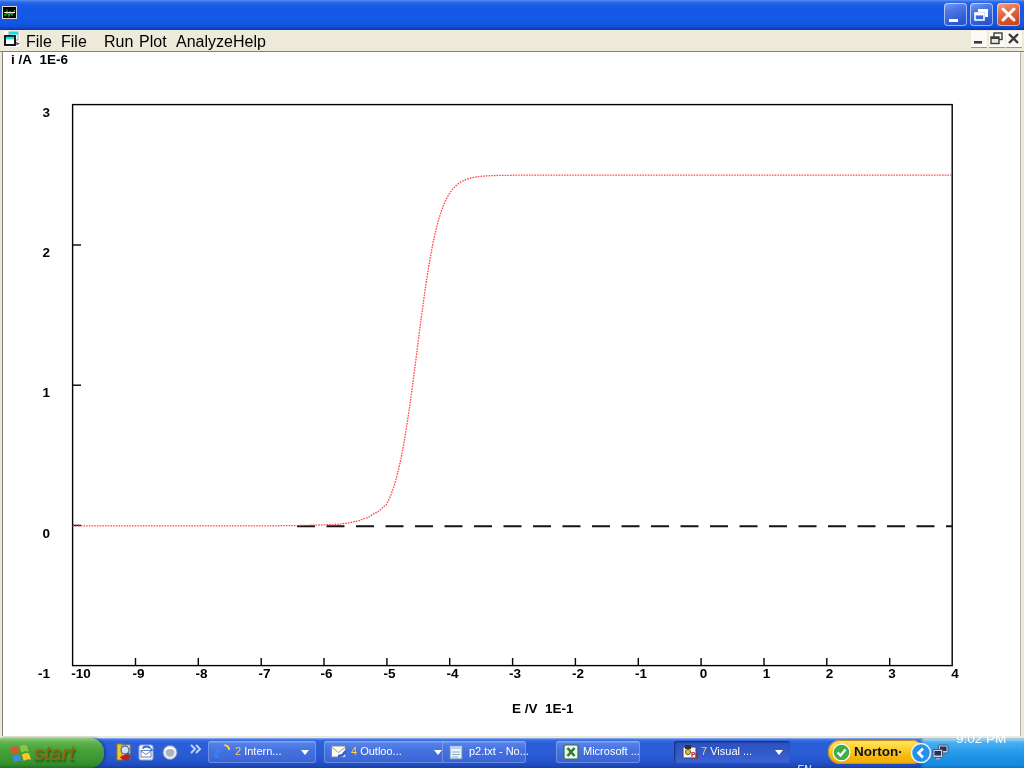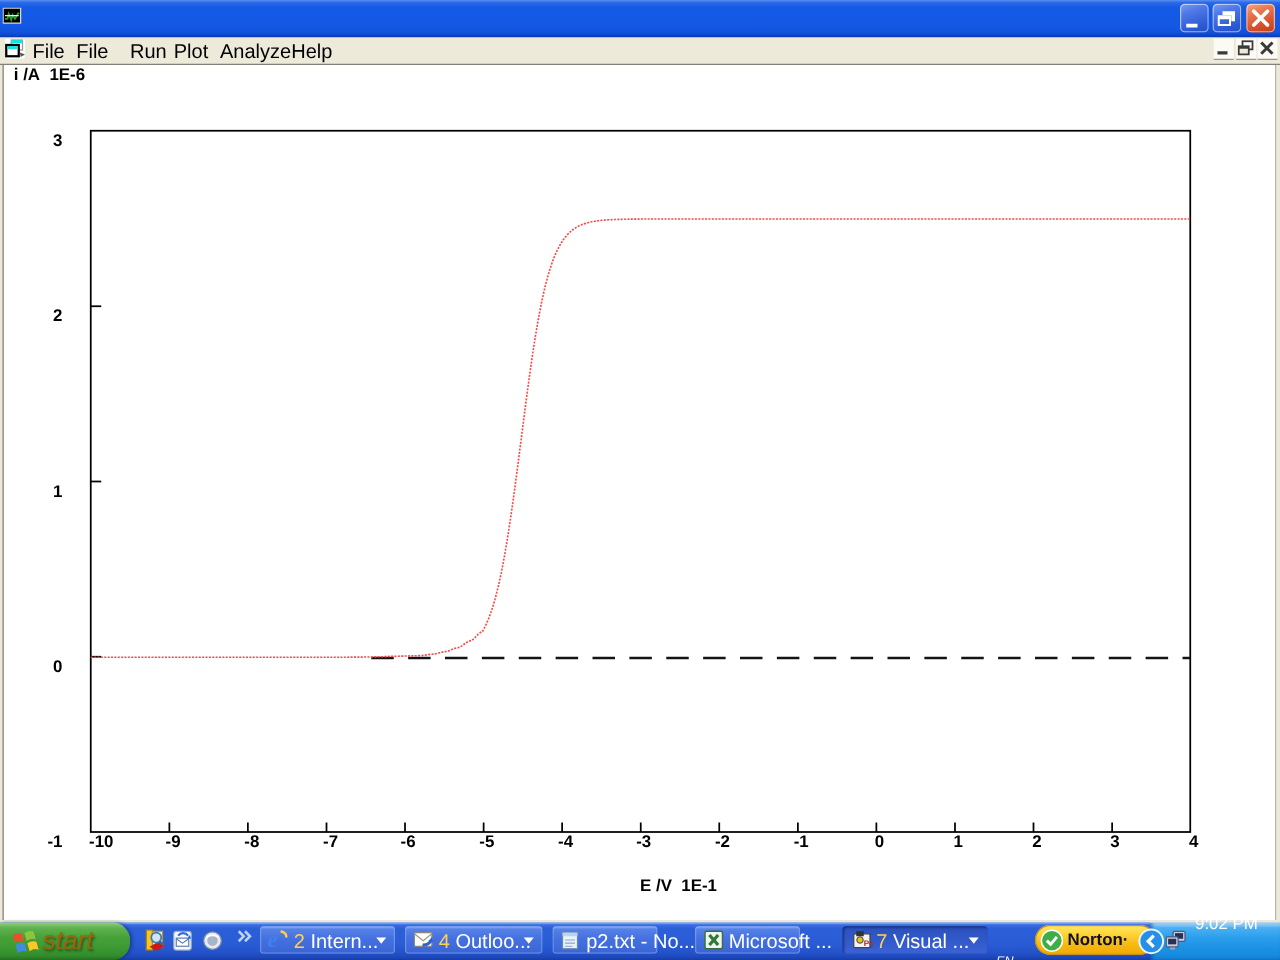--- a/index.html
+++ b/index.html
@@ -37,21 +37,21 @@
   background:linear-gradient(180deg,#6a9bf4 0%,#3a6ce4 7%,#2b5fd8 16%,#2a5cd6 55%,#2454cc 78%,#1d49bc 92%,#173da6 100%); }
 #startbtn { position:absolute; left:0; top:738px; width:104px; height:30px;
   border-radius:0 14px 14px 0;
   background:linear-gradient(180deg,#93cf81 0%,#61b350 14%,#47a139 40%,#3d9a33 65%,#328e2c 88%,#256f22 100%);
   box-shadow:2px 0 3px rgba(10,30,90,0.45); }
 #starttext { position:absolute; left:34px; top:741px; color:#a16207; font-weight:normal;
   font-style:italic; font-size:21px; text-shadow:1px 2px 2px rgba(20,60,20,0.75); }
 .tbtn { position:absolute; top:741px; height:22px; border-radius:3px;
   background:linear-gradient(180deg,#82a7ef 0%,#5580e6 12%,#4571e0 45%,#3e69da 80%,#3a63d2 100%);
   box-shadow:inset 0 0 0 1px rgba(150,180,240,0.5); }
-.tbtn .lbl { position:absolute; left:27px; top:4px; font-size:16px; color:#fff; white-space:nowrap; }
+.tbtn .lbl { position:absolute; left:27px; top:4px; font-size:11px; color:#fff; white-space:nowrap; }
 .tbtn .cnt { color:#ffd24d; }
 .arrow { position:absolute; right:7px; top:9px; width:0; height:0;
   border-left:4px solid transparent; border-right:4px solid transparent; border-top:5px solid #fff; }
 #en { position:absolute; left:797px; top:764px; color:#fff; font-size:10px;font-style:italic; }
 #norton { position:absolute; left:828px; top:740px; width:96px; height:24px; border-radius:12px;
   background:linear-gradient(180deg,#ffe768 0%,#ffd83e 25%,#f7bd14 60%,#efa800 100%);
   box-shadow:inset 0 0 0 1px #c8912a; }
 #nortontext { position:absolute; left:26px; top:4px; font-weight:bold; font-size:13.5px; color:#101028; }
 #tray { position:absolute; left:920px; top:738px; width:104px; height:30px;
   background:linear-gradient(180deg,#e2f2fc 0%,#8fd2fa 6%,#4cb0f2 14%,#2b9fec 40%,#1b91e4 70%,#1486da 100%);
@@ -209,21 +209,21 @@
   </div>
 
   <div class="tbtn" style="left:208px;width:108px;">
     <svg style="position:absolute;left:6px;top:2px;" width="18" height="18">
       <text x="0" y="14.5" font-family="Liberation Serif" font-size="18" font-weight="bold" font-style="italic" fill="#3f82ee">e</text>
       <path d="M10.5 2 q5 1.2 4.5 5" stroke="#ffd040" stroke-width="1.9" fill="none"></path>
     </svg>
     <span class="lbl"><span class="cnt">2</span> Intern...</span>
     <div class="arrow"></div>
   </div>
-  <div class="tbtn" style="left:324px;width:110px;text-align:right;">
+  <div class="tbtn" style="left:324px;width:125px;text-align:right;">
     <svg style="position:absolute;left:7px;top:4px;" width="16" height="14">
       <rect x="0.5" y="1" width="14" height="11" rx="1" fill="#fdfdf2" stroke="#888" stroke-width="1"></rect>
       <path d="M0.5 2 L7.5 7.5 L14.5 2" fill="none" stroke="#999" stroke-width="1"></path>
       <path d="M7 11 q4 0.5 7 -3.5" stroke="#2a62d8" stroke-width="2.4" fill="none"></path>
       <path d="M14.5 4.5 l1 4 -3.8 -0.6 z" fill="#2a62d8"></path>
     </svg>
     <span class="lbl"><span class="cnt">4</span> Outloo...</span>
     <div class="arrow"></div>
   </div>
   <div class="tbtn" style="left:442px;width:84px;">

